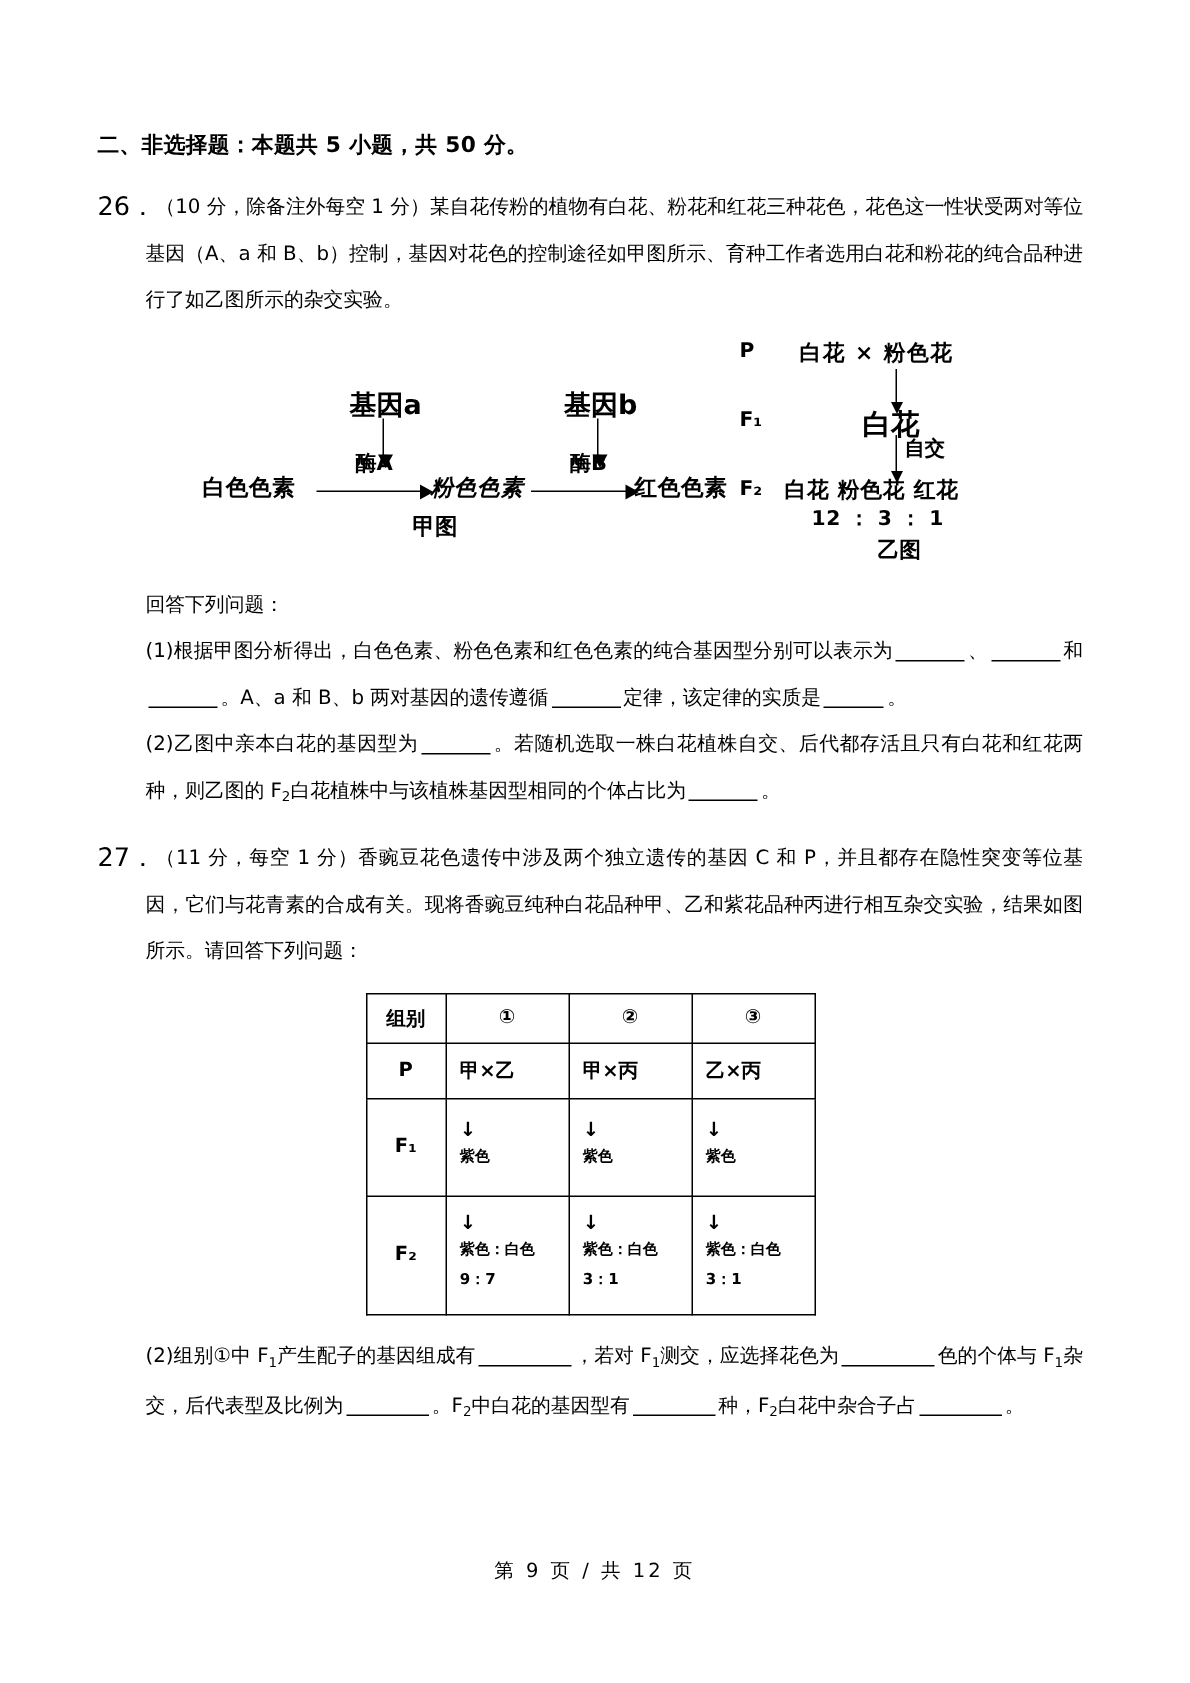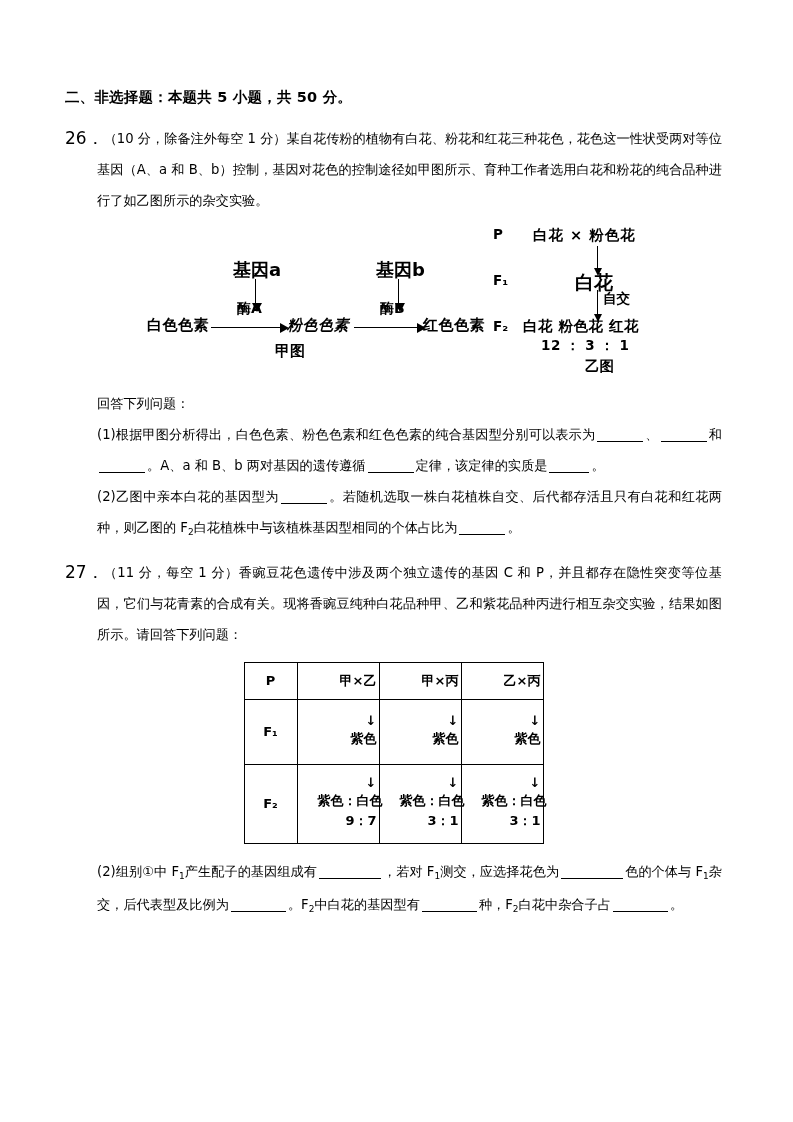--- a/index.html
+++ b/index.html
@@ -115,21 +115,21 @@
   .va-a { left: 120px; top: 51px; }
   .va-b { left: 263px; top: 51px; }
 
   .pigment {
     position: absolute;
     font-size: 15px;
     font-weight: bold;
     white-space: nowrap;
     letter-spacing: 0.5px;
   }
-  .p-white { left: 12px;   top: 88px; }
+  .p-white { left: 0px;   top: 88px; }
   .p-pink  { left: 152px; top: 88px; font-style: italic; }
   .p-red   { left: 288px; top: 88px; }
 
   .enzyme {
     position: absolute;
     font-size: 14px;
     font-weight: bold;
     white-space: nowrap;
   }
   .e-a { left: 102px; top: 72px; }
@@ -267,36 +267,36 @@
     font-size: 13px;
     font-weight: bold;
     padding: 3px 2px;
     vertical-align: middle;
   }
   table.cross-table td.rowhead {
     width: 48px;
     font-weight: bold;
   }
   table.cross-table td.datacell {
-    text-align: right;
-    padding-left: 20px;
+    text-align: left;
+    padding-left: 9px;
   }
   .r-head td { height: 26px; }
   .r-p td    { height: 30px; }
   .r-f1 td   { height: 58px; }
   .r-f2 td   { height: 72px; }
   .cell-arrow {
     display: block;
     font-size: 13px;
     line-height: 13px;
     margin-bottom: 2px;
   }
   .cell-line {
     display: block;
-    font-size: 13px;
+    font-size: 10px;
     line-height: 20px;
     white-space: nowrap;
   }
 
   
   .footer {
     position: absolute;
     left: 0;
     top: 1038px;
     width: 793px;
@@ -376,20 +376,26 @@
 
   <div class="question" style="margin-top:12px;">
     <div class="q-body">
       <span class="q-num">27．</span>
       <div class="q-indent">（11 分，每空 1 分）香豌豆花色遗传中涉及两个独立遗传的基因 C 和 P，并且都存在隐性突变等位基因，它们与花青素的合成有关。现将香豌豆纯种白花品种甲、乙和紫花品种丙进行相互杂交实验，结果如图所示。请回答下列问题：</div>
     </div>
 
     <div class="table-wrap">
       <table class="cross-table">
         <tbody>
+            <tr class="r-head">
+          <td class="rowhead">组别</td>
+          <td>①</td>
+          <td>②</td>
+          <td>③</td>
+        </tr>
         <tr class="r-p">
           <td class="rowhead">P</td>
           <td class="datacell">甲×乙</td>
           <td class="datacell">甲×丙</td>
           <td class="datacell">乙×丙</td>
         </tr>
         <tr class="r-f1">
           <td class="rowhead">F₁</td>
           <td class="datacell">
             <span class="cell-arrow">↓</span>
@@ -427,14 +433,15 @@
     </div>
 
     <div class="q-body" style="padding-left:32px;">
 
       <div>
         <span>(2)组别①中 F</span><sub>1</sub><span>产生配子的基因组成有</span><span class="blank w62"></span><span>，若对 F</span><sub>1</sub><span>测交，应选择花色为</span><span class="blank w62"></span><span>色的个体与 F</span><sub>1</sub><span>杂交，后代表型及比例为</span><span class="blank w55"></span><span>。F</span><sub>2</sub><span>中白花的基因型有</span><span class="blank w55"></span><span>种，F</span><sub>2</sub><span>白花中杂合子占</span><span class="blank w55"></span><span>。</span>
       </div>
     </div>
   </div>
 
+  <div class="footer">第 9 页 / 共 12 页</div>
 
 </div>
 
 </body></html>

